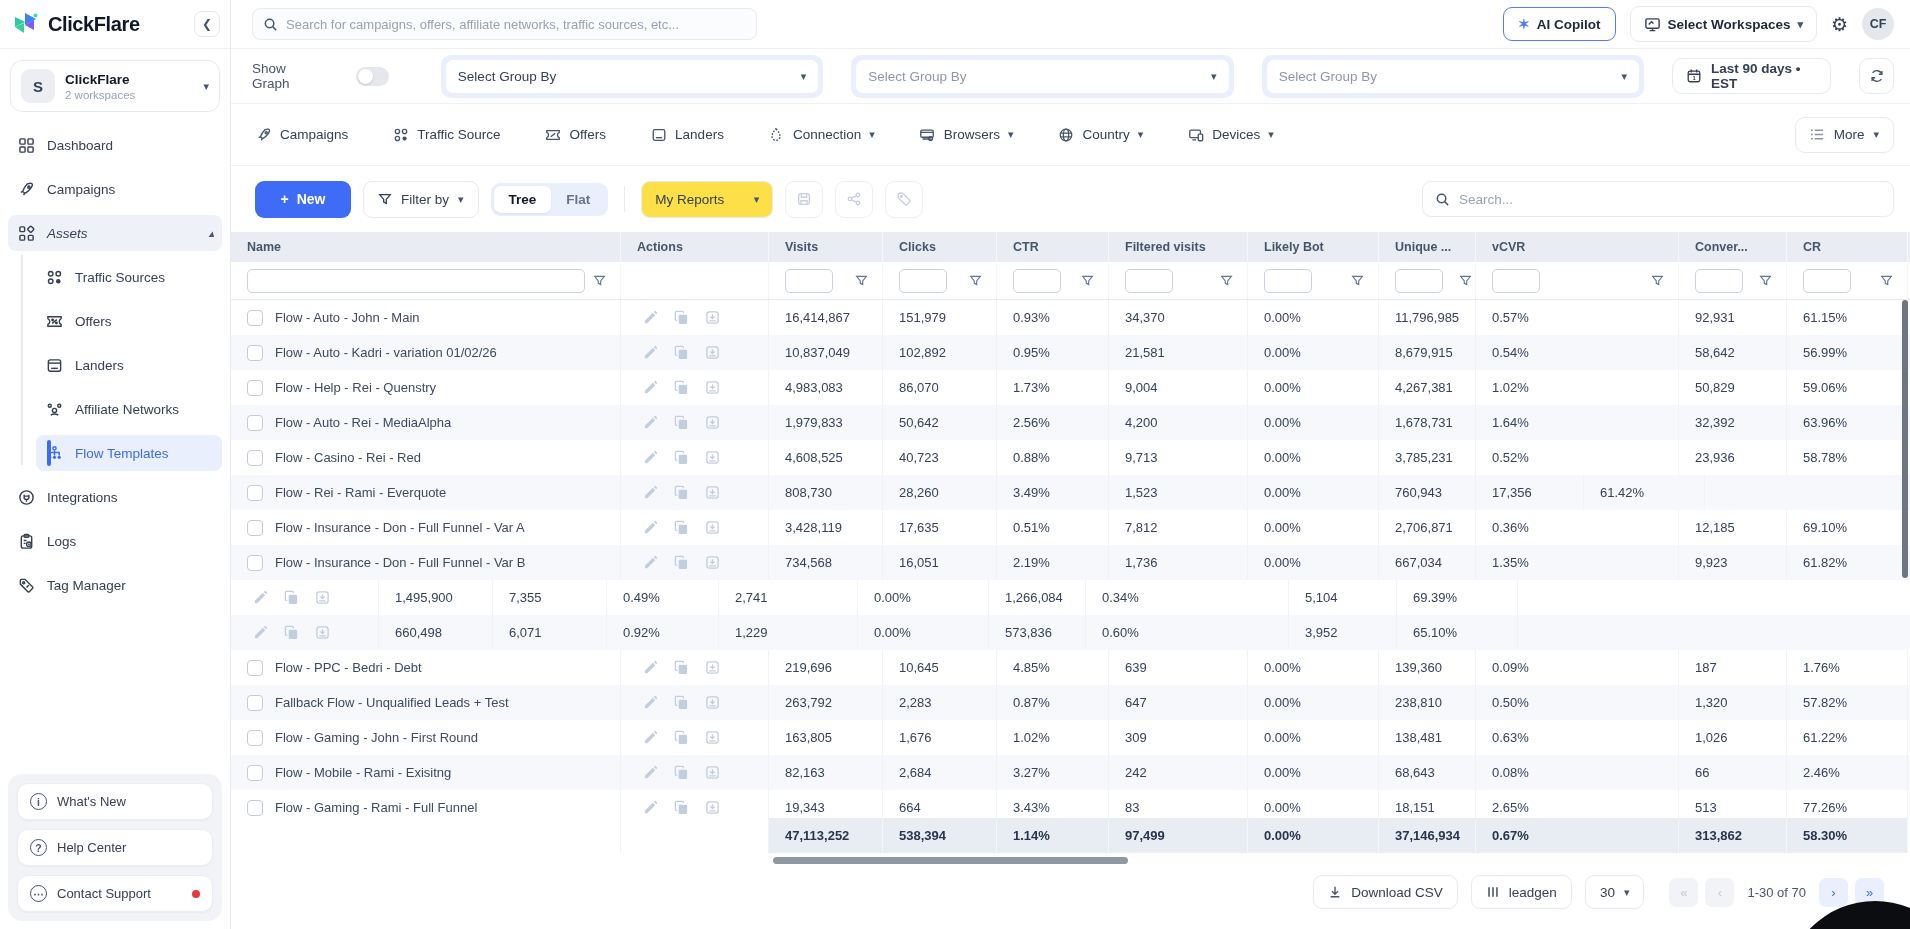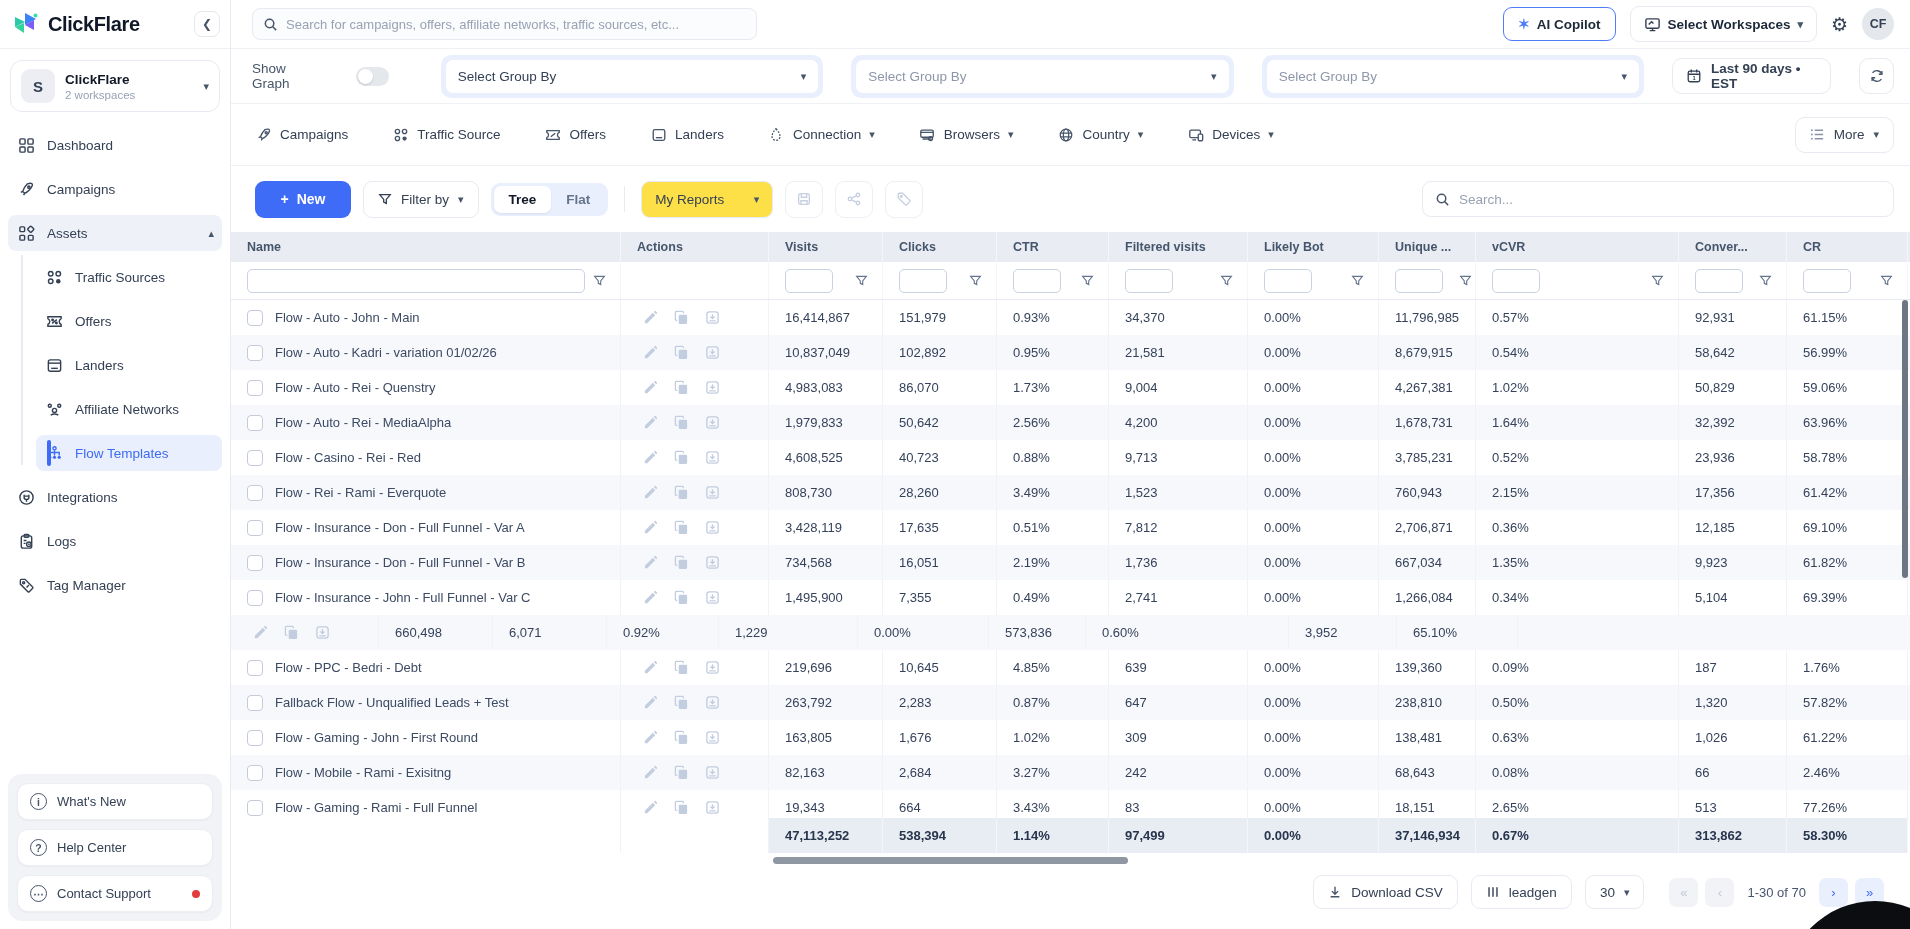--- a/index.html
+++ b/index.html
@@ -15,21 +15,21 @@
   .collapse-btn { width:26px; height:26px; border:1px solid #e3e7ee; border-radius:8px; background:#fff; color:#475569; font-size:12px; display:flex; align-items:center; justify-content:center; cursor:pointer; }
   .ws-card { margin:11px 10px; border:1px solid #e7eaf0; border-radius:12px; padding:8px 10px; display:flex; align-items:center; gap:10px; }
   .ws-avatar { width:34px; height:34px; border-radius:9px; background:#eceef3; color:#334155; font-size:15px; font-weight:700; display:flex; align-items:center; justify-content:center; }
   .ws-meta { flex:1; }
   .ws-name { font-size:13.5px; font-weight:700; color:#101828; }
   .ws-sub { font-size:11.5px; color:#98a2b3; margin-top:2px; }
   .chev { color:#475569; font-size:11px; }
   .nav { padding:4px 8px; }
   .nav-item { height:36px; display:flex; align-items:center; gap:11px; padding:0 8px; border-radius:8px; font-size:13.5px; color:#344054; cursor:pointer; margin-bottom:8px; }
   .nav-item .ic { width:20px; height:20px; display:flex; align-items:center; justify-content:center; color:#344054; flex:none; }
-  .nav-item.hl { background:#eef1f7; }
+  .nav-item.hl { background:#eef1f7;font-style:italic; }
   .nav-sub { position:relative; padding-left:20px; }
   .nav-sub:before { content:""; position:absolute; left:13px; top:-4px; bottom:6px; width:2px; background:#e7eaf0; }
   .nav-item.sub { margin-left:8px;align-items:center; }
   .nav-item.active { background:#e9effd; color:#3d6bf3; position:relative; }
   .nav-item.active .ic { color:#3d6bf3; }
   .active-bar { position:absolute; left:11px; width:4px; height:26px; border-radius:3px; background:#3d6bf3; z-index:2; }
   .side-footer { position:absolute; left:8px; right:8px; bottom:8px; background:#f1f3f6; border-radius:14px; padding:9px; }
   .side-footer .fbtn { background:#fff; border:1px solid #eceef2; box-shadow:0 1px 2px rgba(16,24,40,.04); border-radius:11px; height:37px; display:flex; align-items:center; gap:10px; padding:0 12px; font-size:13px; color:#344054; margin-bottom:9px; cursor:pointer; }
   .side-footer .fbtn:last-child { margin-bottom:0; }
   .cicon { width:17px; height:17px; border:1.5px solid #475569; border-radius:50%; font-size:10.5px; font-weight:700; color:#475569; display:flex; align-items:center; justify-content:center; flex:none; }
@@ -668,21 +668,21 @@
             <div class="td" style="width:139px;flex:none">21,581</div>
             <div class="td" style="width:131px;flex:none">0.00%</div>
             <div class="td" style="width:97px;flex:none">8,679,915</div>
             <div class="td" style="width:203px;flex:none">0.54%</div>
             <div class="td" style="width:108px;flex:none">58,642</div>
             <div class="td" style="width:121px;flex:none">56.99%</div>
           </div>
           <div class="tr">
             <div class="td name" style="width:390px;flex:none">
               <span class="cb"></span>
-              <span>Flow - Auto - Rei - Quenstry</span>
+              <span>Flow - Help - Rei - Quenstry</span>
             </div>
             <div class="td acts" style="width:148px;flex:none">
               <svg width="15" height="15" viewBox="0 0 16 16" fill="currentColor">
                 <path d="M2 11.5 L2 14 L4.5 14 L13 5.5 L10.5 3 Z M11.5 2 L14 4.5 L14.8 3.7 Q15.4 3 14.8 2.3 L13.7 1.2 Q13 0.6 12.3 1.2 Z"></path>
               </svg>
               <svg width="15" height="15" viewBox="0 0 16 16" fill="currentColor">
                 <rect x="5" y="5" width="9" height="10" rx="1.5"></rect>
                 <path d="M3.5 11 L2.5 11 Q1.5 11 1.5 10 L1.5 2.5 Q1.5 1.5 2.5 1.5 L9 1.5 Q10 1.5 10 2.5 L10 3.5" fill="none" stroke="currentColor" stroke-width="1.4"></path>
               </svg>
               <svg width="15" height="15" viewBox="0 0 16 16" fill="none" stroke="currentColor" stroke-width="1.4">
@@ -773,21 +773,20 @@
                 <rect x="2" y="2" width="12" height="12" rx="2.5"></rect>
                 <path d="M8 4.5 L8 9 M5.8 7 L8 9.2 L10.2 7 M4.5 11.5 L11.5 11.5"></path>
               </svg>
             </div>
             <div class="td" style="width:114px;flex:none">808,730</div>
             <div class="td" style="width:114px;flex:none">28,260</div>
             <div class="td" style="width:112px;flex:none">3.49%</div>
             <div class="td" style="width:139px;flex:none">1,523</div>
             <div class="td" style="width:131px;flex:none">0.00%</div>
             <div class="td" style="width:97px;flex:none">760,943</div>
-            <div class="td" style="width:203px;flex:none">2.15%</div>
             <div class="td" style="width:108px;flex:none">17,356</div>
             <div class="td" style="width:121px;flex:none">61.42%</div>
           </div>
           <div class="tr">
             <div class="td name" style="width:390px;flex:none">
               <span class="cb"></span>
               <span>Flow - Insurance - Don - Full Funnel - Var A</span>
             </div>
             <div class="td acts" style="width:148px;flex:none">
               <svg width="15" height="15" viewBox="0 0 16 16" fill="currentColor">
@@ -834,24 +833,20 @@
             <div class="td" style="width:114px;flex:none">16,051</div>
             <div class="td" style="width:112px;flex:none">2.19%</div>
             <div class="td" style="width:139px;flex:none">1,736</div>
             <div class="td" style="width:131px;flex:none">0.00%</div>
             <div class="td" style="width:97px;flex:none">667,034</div>
             <div class="td" style="width:203px;flex:none">1.35%</div>
             <div class="td" style="width:108px;flex:none">9,923</div>
             <div class="td" style="width:121px;flex:none">61.82%</div>
           </div>
           <div class="tr">
-            <div class="td name" style="width:390px;flex:none">
-              <span class="cb"></span>
-              <span>Flow - Insurance - John - Full Funnel - Var C</span>
-            </div>
             <div class="td acts" style="width:148px;flex:none">
               <svg width="15" height="15" viewBox="0 0 16 16" fill="currentColor">
                 <path d="M2 11.5 L2 14 L4.5 14 L13 5.5 L10.5 3 Z M11.5 2 L14 4.5 L14.8 3.7 Q15.4 3 14.8 2.3 L13.7 1.2 Q13 0.6 12.3 1.2 Z"></path>
               </svg>
               <svg width="15" height="15" viewBox="0 0 16 16" fill="currentColor">
                 <rect x="5" y="5" width="9" height="10" rx="1.5"></rect>
                 <path d="M3.5 11 L2.5 11 Q1.5 11 1.5 10 L1.5 2.5 Q1.5 1.5 2.5 1.5 L9 1.5 Q10 1.5 10 2.5 L10 3.5" fill="none" stroke="currentColor" stroke-width="1.4"></path>
               </svg>
               <svg width="15" height="15" viewBox="0 0 16 16" fill="none" stroke="currentColor" stroke-width="1.4">
                 <rect x="2" y="2" width="12" height="12" rx="2.5"></rect>

